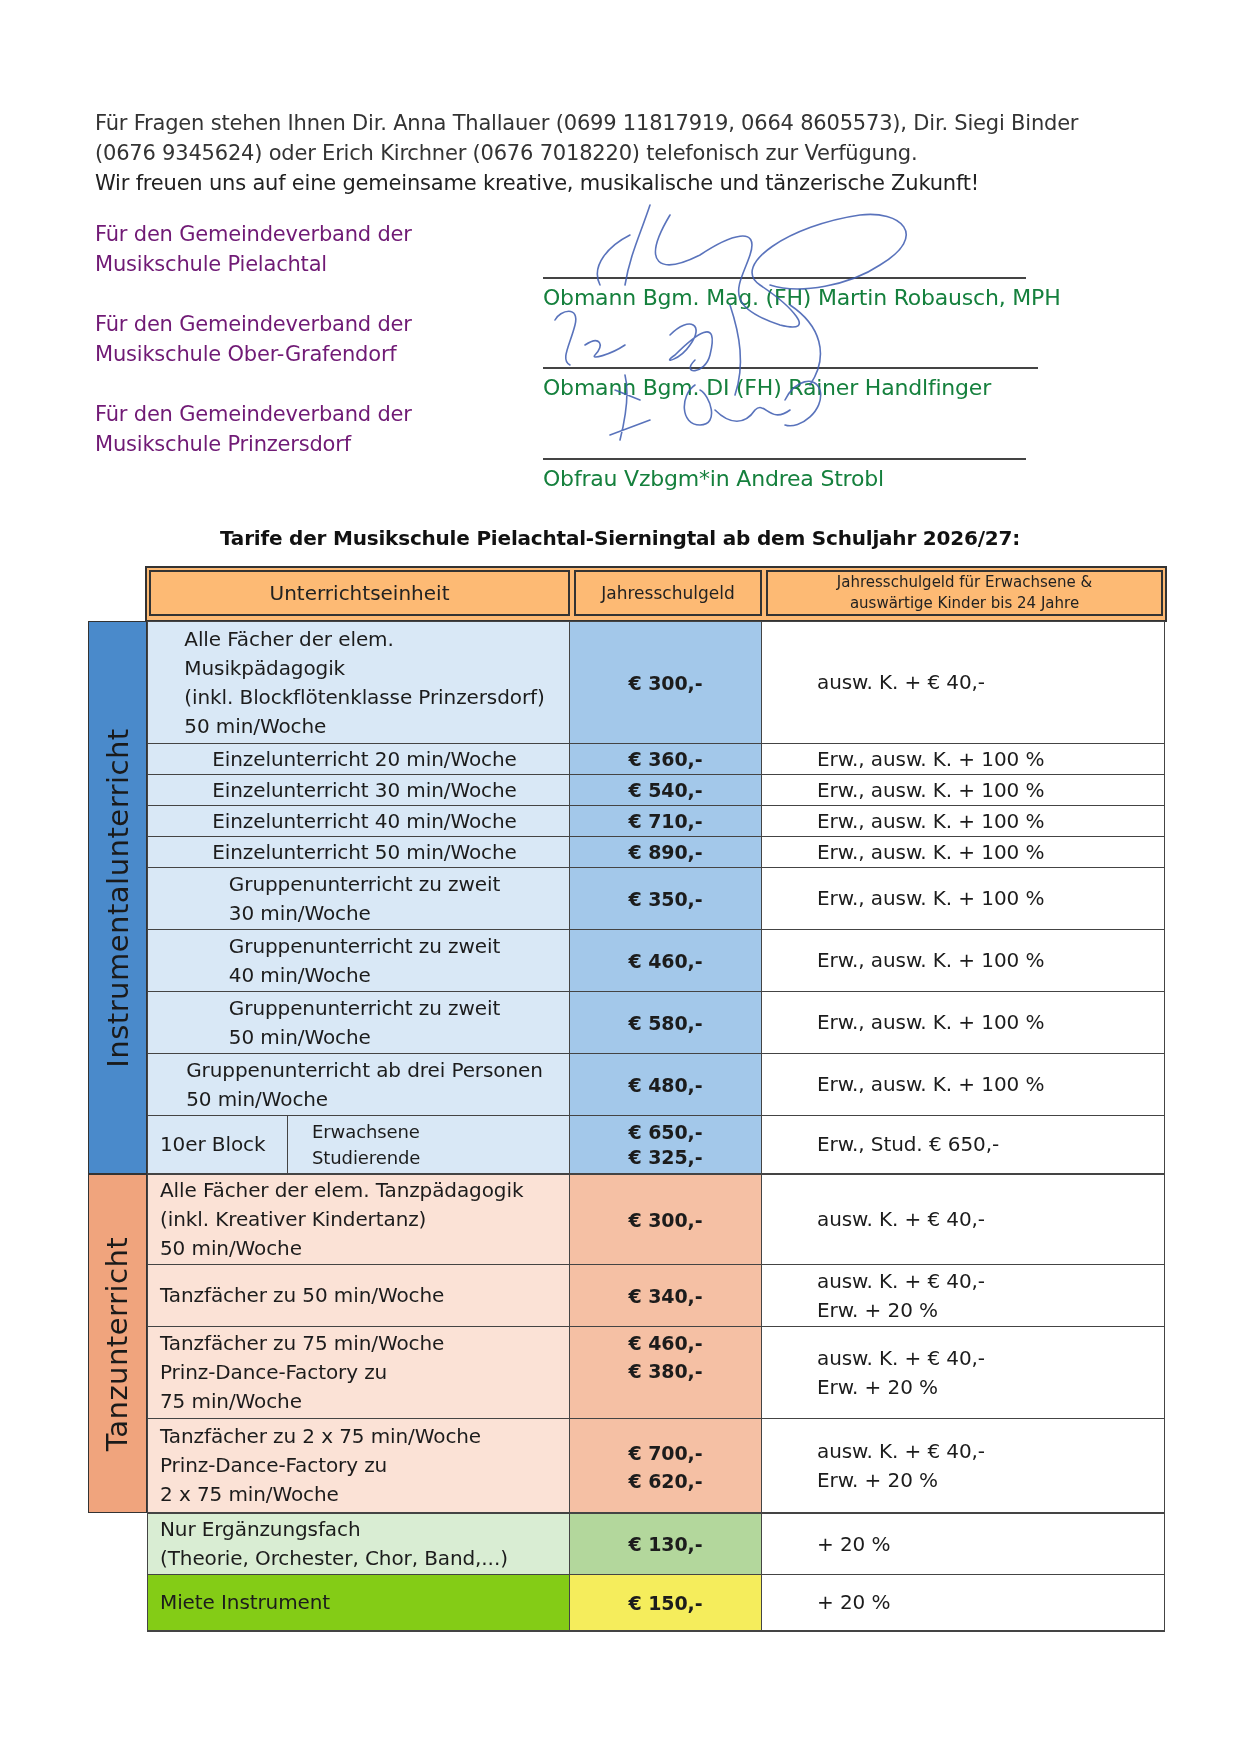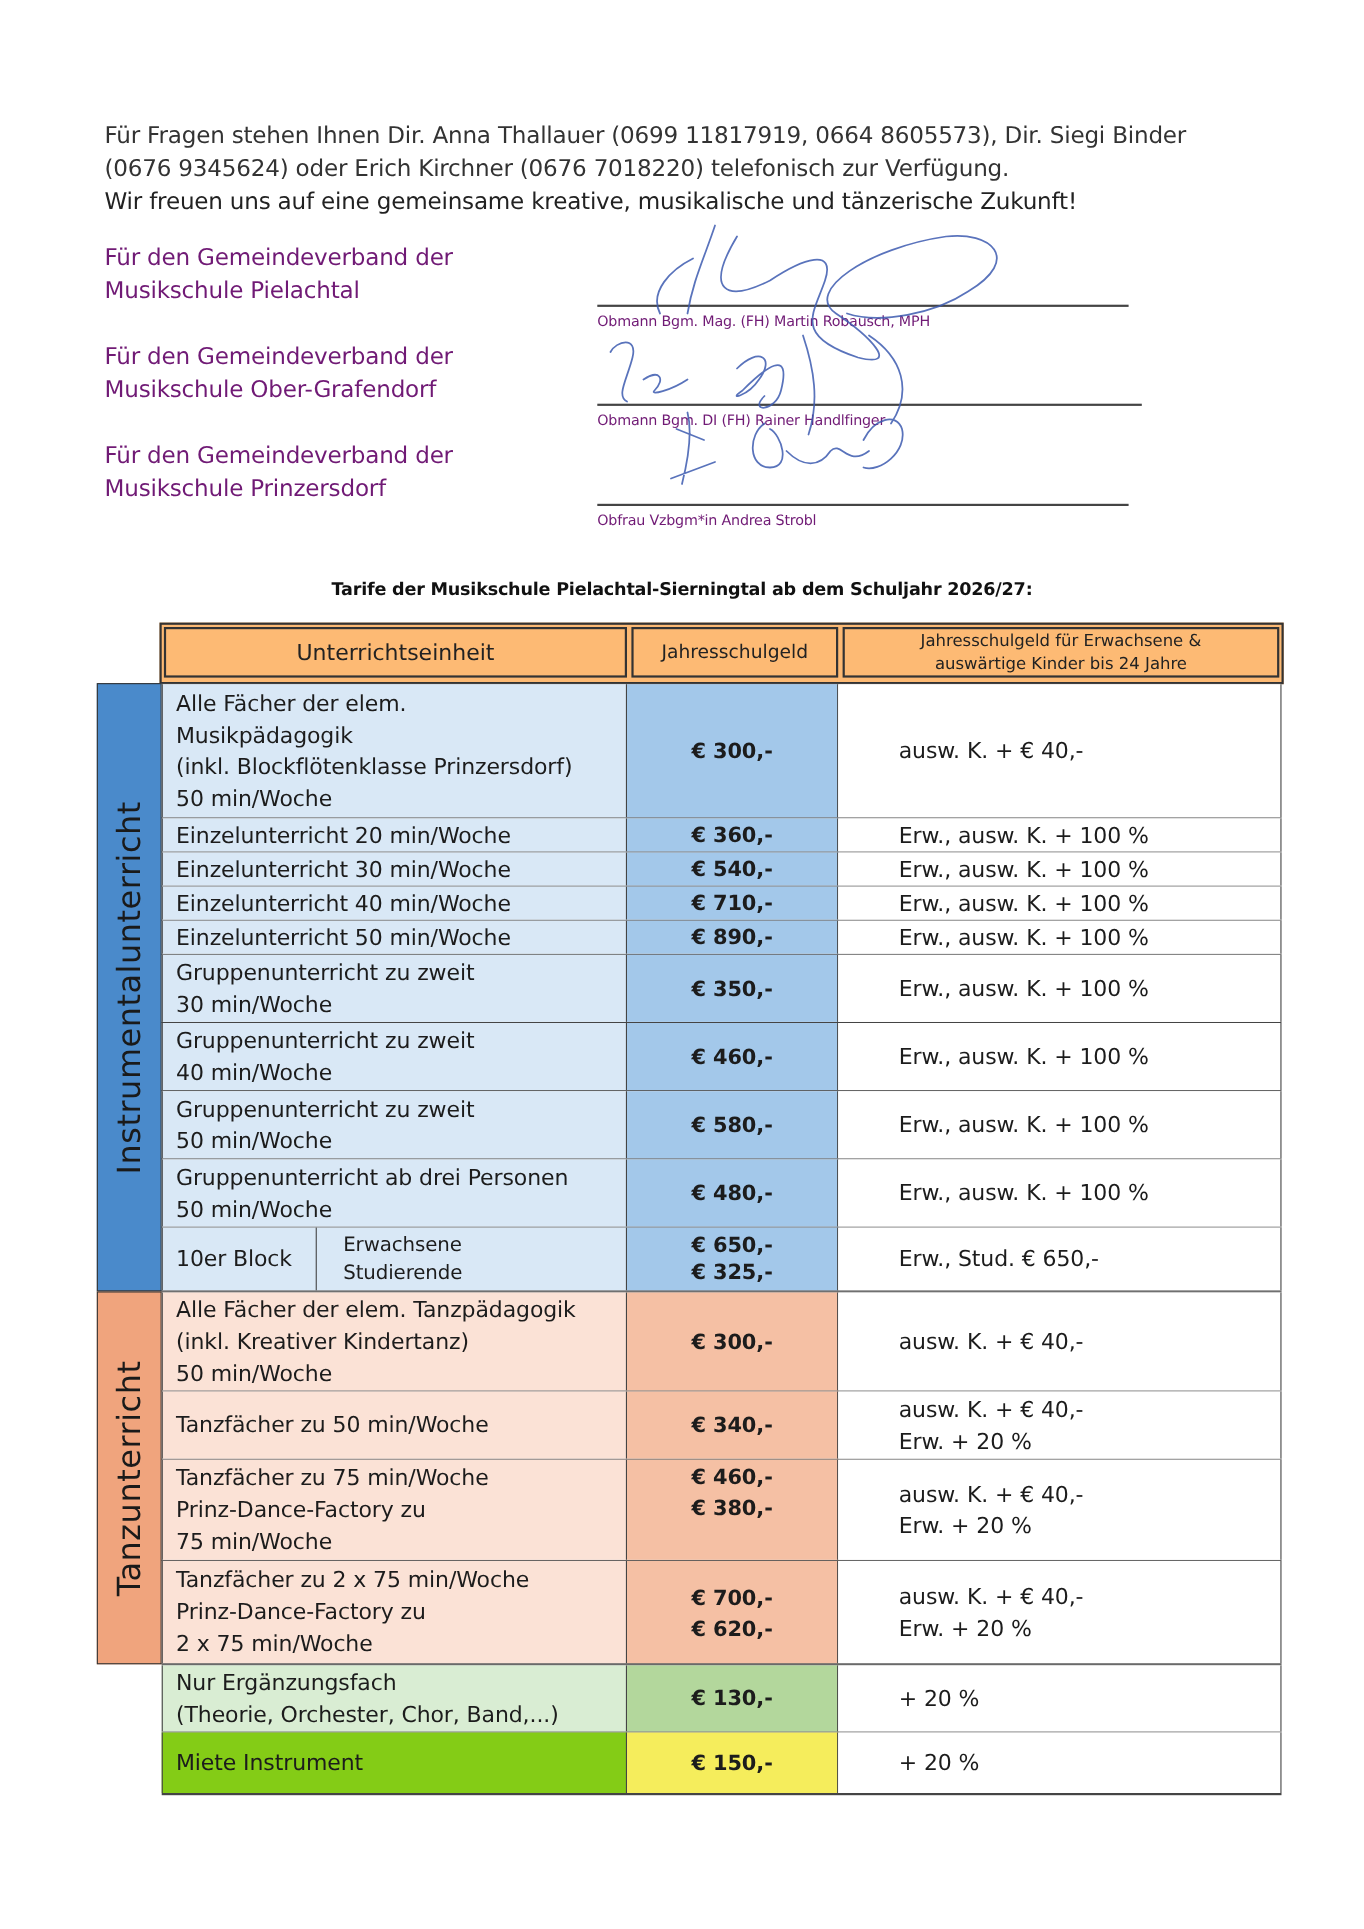--- a/index.html
+++ b/index.html
@@ -3,42 +3,42 @@
 <meta charset="utf-8">
 <style>
   html, body { margin:0; padding:0; background:#fff; }
   body { width:1240px; height:1754px; position:relative; overflow:hidden;
          font-family:"DejaVu Sans", sans-serif; color:#222; }
   .abs { position:absolute; }
   .intro { left:95px; top:108px; font-size:21px; line-height:30px; color:#333; white-space:nowrap; letter-spacing:-0.2px; }
   .intro .bold { font-weight:normal; color:#222; }
   .org { left:95px; font-size:21px; line-height:30px; color:#701a75; white-space:nowrap; letter-spacing:-0.2px; }
   .sigline { height:2px; background:#444; }
-  .signame { font-size:13px; color:#701a75; white-space:nowrap; letter-spacing:-0.2px; }
+  .signame { font-size:22px; color:#15803d; white-space:nowrap; letter-spacing:-0.2px; }
   .sigsvg { position:absolute; pointer-events:none; }
-  .title { left:0; width:1240px; top:526px; text-align:center; font-weight:bold; font-size:16px; color:#111; letter-spacing:-0.2px; }
+  .title { left:0; width:1240px; top:526px; text-align:center; font-weight:bold; font-size:20px; color:#111; letter-spacing:-0.2px; }
 
   .thead { position:absolute; top:566px; left:145px; width:1022px; height:56px; border:2px solid #333; box-sizing:border-box; background:#fdba74; }
   .th { position:absolute; top:2px; height:46px; border:2px solid #333; box-sizing:border-box; display:flex; align-items:center; justify-content:center; text-align:center; color:#222; }
   .th1 { left:2px; width:421px; font-size:20px; }
   .th2 { left:427px; width:188px; font-size:17px; }
   .th3 { left:619px; width:397px; font-size:15px; line-height:21px; }
 
   .band { position:absolute; left:88px; width:59px; box-sizing:border-box; border:1px solid #333; display:flex; align-items:center; justify-content:center; }
   .band span { transform:rotate(-90deg); white-space:nowrap; font-size:29px; color:#1a1a1a; letter-spacing:0.5px; }
   .band-instr { top:621px; height:553px; background:#4a8acb; }
   .band-tanz { top:1174px; height:339px; background:#f0a47d; }
 
   .row { position:absolute; left:147px; width:1018px; box-sizing:border-box; border-bottom:1.5px solid #444; }
   .cell { position:absolute; top:0; bottom:0; box-sizing:border-box; display:flex; align-items:center; font-size:20px; line-height:29px; color:#1c1c1c; letter-spacing:-0.1px; }
   .c1 { left:0; width:423px; padding-left:12px; border-left:1.5px solid #444; border-right:1.5px solid #444; }
   .c2 { left:423px; width:192px; justify-content:center; text-align:center; font-weight:bold; font-size:19px; border-right:1.5px solid #444; }
   .c3 { left:615px; width:403px; padding-left:55px; border-right:1.5px solid #444; background:#fff; }
   .lines div { white-space:nowrap; }
-  .blue .c1 { background:#d9e8f6; } .blue .c2 { background:#a3c8ea; }
+  .blue .c1 { background:#d9e8f6;justify-content:center; } .blue .c2 { background:#a3c8ea; }
   .peach .c1 { background:#fbe2d6; } .peach .c2 { background:#f5c0a4; }
   .green .c1 { background:#d9edd3; } .green .c2 { background:#b3d79c; }
   .yellow .c1 { background:#84cc16; } .yellow .c2 { background:#f5ed5c; }
   .sub1 { position:absolute; left:0; top:0; bottom:0; width:140px; padding-left:12px; display:flex; align-items:center; border-right:1.5px solid #444; box-sizing:border-box; }
   .sub2 { position:absolute; left:152px; top:0; bottom:0; padding-left:12px; display:flex; align-items:center; font-size:18px; line-height:26px; }
   .c2 .lines { line-height:28px; }
 </style>
 </head>
 <body>
 

